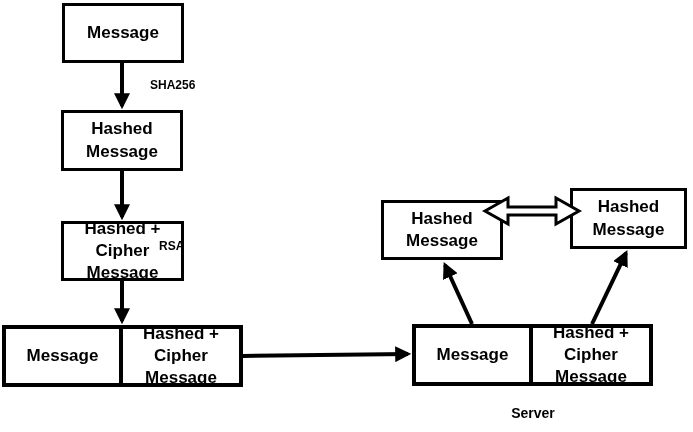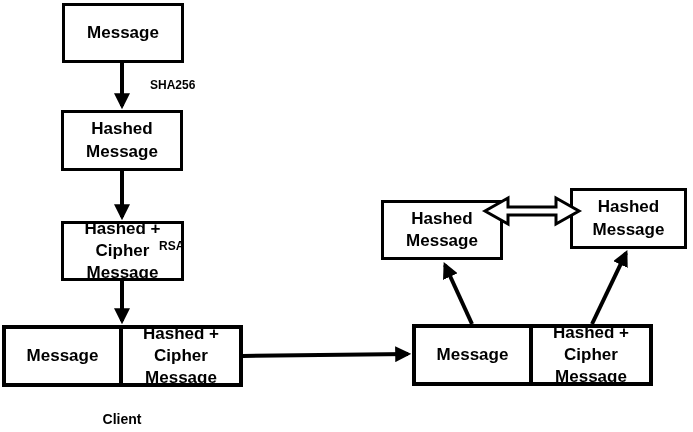--- a/index.html
+++ b/index.html
@@ -81,21 +81,21 @@
     <span class="lbl">Hashed
 Message</span>
   </div>
   <div class="box" id="box-srv-hash-right">
     <span class="lbl">Hashed
 Message</span>
   </div>
 
   <div class="edge-label" id="lbl-sha">SHA256</div>
   <div class="edge-label" id="lbl-rsa">RSA</div>
-  <div class="section-label" id="lbl-client">Client</div>
+  <div class="section-label" id="lbl-server">Server</div>
 
   <svg class="overlay" width="693" height="432" viewBox="0 0 693 432">
     <defs>
       <marker id="ah" viewBox="0 0 10 10" refX="8" refY="5" markerWidth="4" markerHeight="4" orient="auto-start-reverse">
         <path class="ah-path" d="M0 0 L10 5 L0 10 z"></path>
       </marker>
     </defs>
     <line x1="122" y1="62" x2="122" y2="106" marker-end="url(#ah)"></line>
     <line x1="122" y1="171" x2="122" y2="217" marker-end="url(#ah)"></line>
     <line x1="122" y1="281" x2="122" y2="321" marker-end="url(#ah)"></line>

